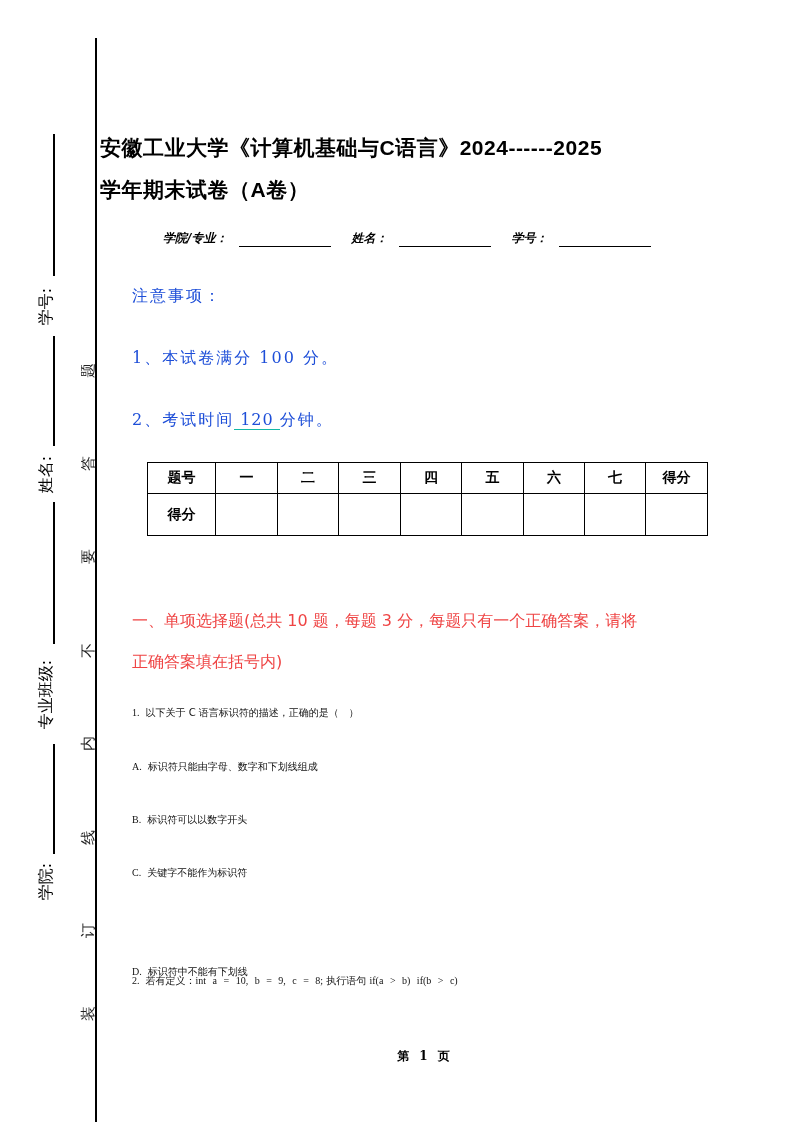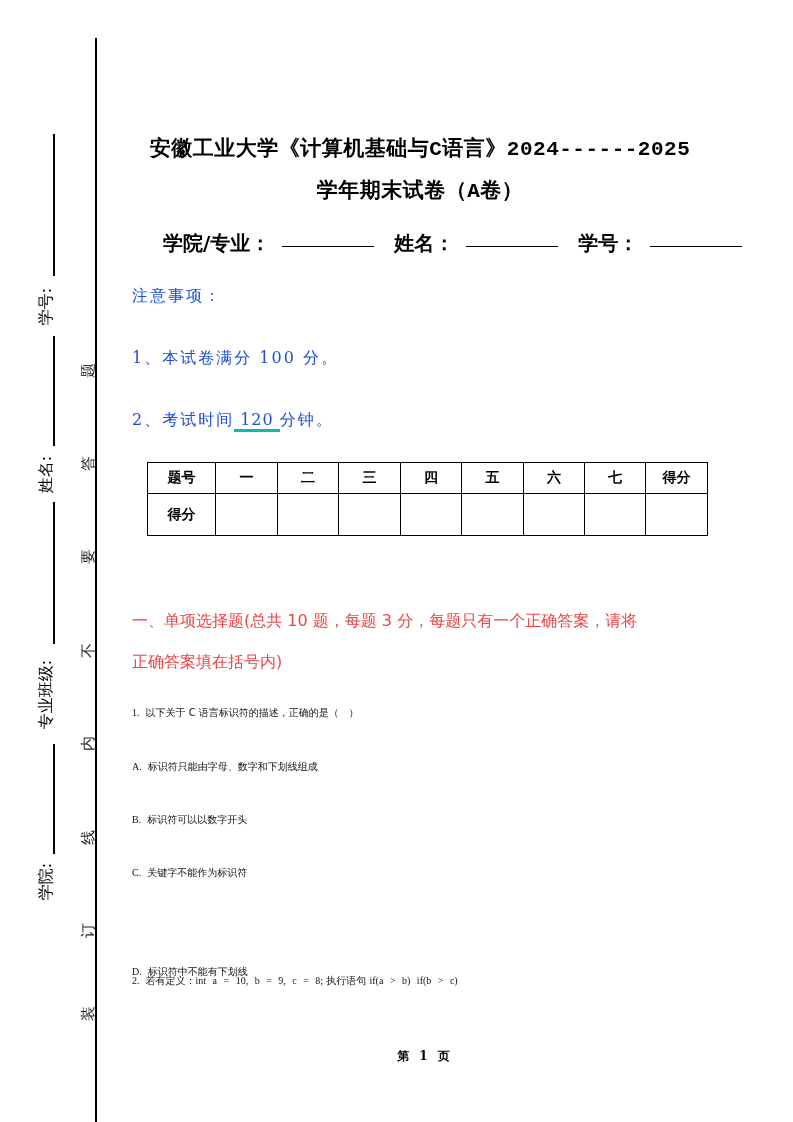--- a/index.html
+++ b/index.html
@@ -9,26 +9,26 @@
   .bind-line { position:absolute; left:95px; top:38px; width:2px; height:1084px; background:#000; }
   .field-line { position:absolute; left:53px; width:1.5px; background:#000; }
   .field-label { position:absolute; left:30px; width:34px; display:flex; align-items:center; justify-content:center;
                  font-family:"DejaVu Sans", sans-serif; font-size:16px; }
   .field-label span { display:inline-block; transform:rotate(-90deg); white-space:nowrap; }
   .seal-char { position:absolute; left:78px; width:20px; height:20px; display:flex; align-items:center; justify-content:center;
                font-family:"DejaVu Sans", sans-serif; font-size:15px; color:#222; }
   .seal-char span { display:inline-block; transform:rotate(-90deg); }
 
   
-  .title { position:absolute; left:100px; width:640px; text-align:center; font-family:Liberation Mono, monospace; font-weight:bold; font-size:21px; letter-spacing:0.5px; }
-  .info-row { position:absolute; left:163px; top:230px; font-family:"DejaVu Sans", sans-serif; font-weight:bold; font-size:20px; display:flex; gap:8px; white-space:nowrap; }
+  .title { position:absolute; left:100px; width:640px; text-align:left; font-family:Liberation Sans, sans-serif; font-weight:bold; font-size:21px; letter-spacing:0.5px; }
+  .info-row { position:absolute; left:163px; top:230px; font-family:"DejaVu Sans", sans-serif; font-weight:bold; font-size:12px; display:flex; gap:8px; white-space:nowrap;font-style:italic; }
   .info-row .blank { display:inline-block; width:92px; border-bottom:1.5px solid #000; height:16px; margin:0 12px 0 4px; vertical-align:bottom; }
 
   .body-text { position:absolute; left:132px; font-family:"DejaVu Serif", serif; font-size:16px; letter-spacing:2px; white-space:nowrap; color:#1d4ed8; }
-  .u { display:inline-block; border-bottom:3px solid #14b8a6; padding:0 6px; letter-spacing:1px; }
+  .u { display:inline-block; border-bottom:1px solid #14b8a6; padding:0 6px; letter-spacing:1px; }
 
   table.score { position:absolute; left:147px; top:462px; border-collapse:collapse; font-family:"DejaVu Sans", sans-serif; font-weight:bold; font-size:14px;padding-left:23px; }
   table.score td { border:1.3px solid #000; text-align:center; padding:0; }
   table.score tr.r0 td { height:30px; }
   table.score tr.r1 td { height:41px; }
   table.score tr.r2 td { height:51px; }
 
   .section { position:absolute; left:132px; font-family:"DejaVu Sans", sans-serif; font-size:16px; white-space:nowrap; color:#ef4444; }
   .q { position:absolute; left:132px; font-family:"DejaVu Sans", sans-serif; font-size:10px; white-space:nowrap; color:#111; }
   .q .lead { font-family:"Liberation Serif", serif; margin-right:6px; }

